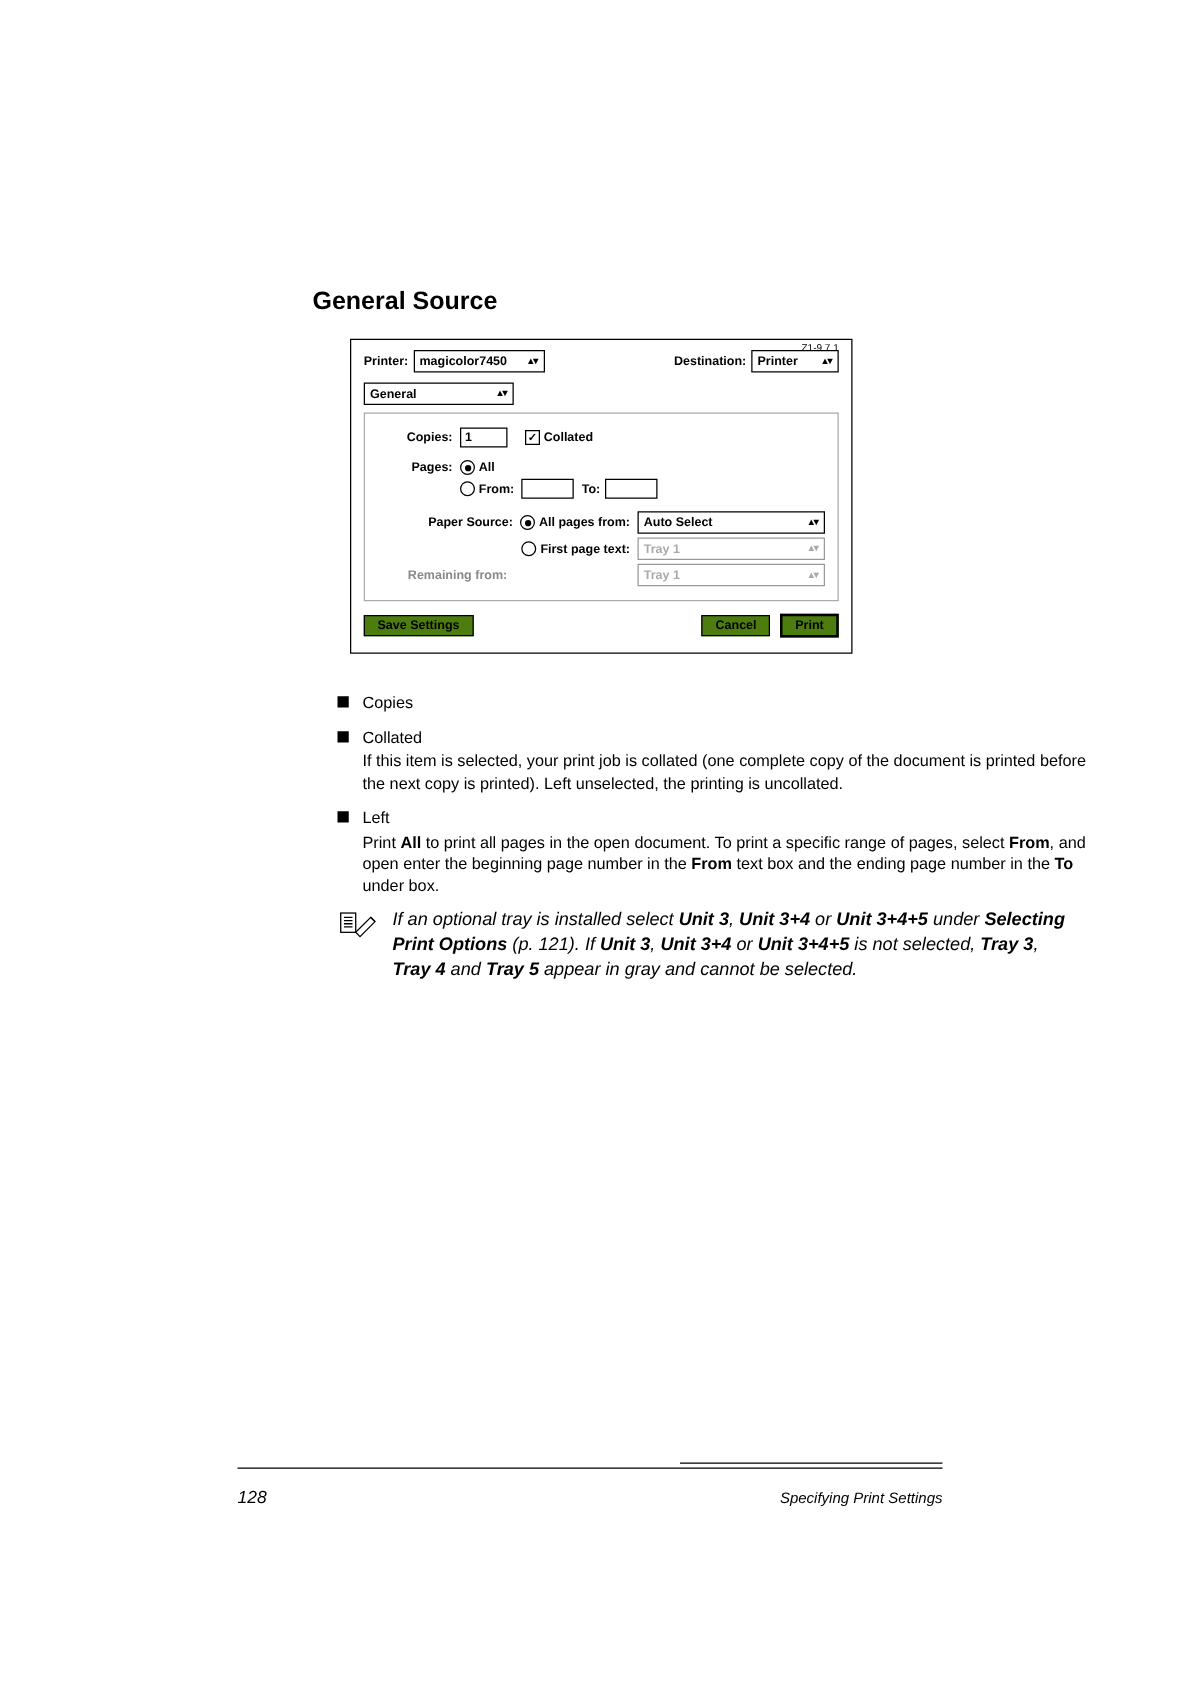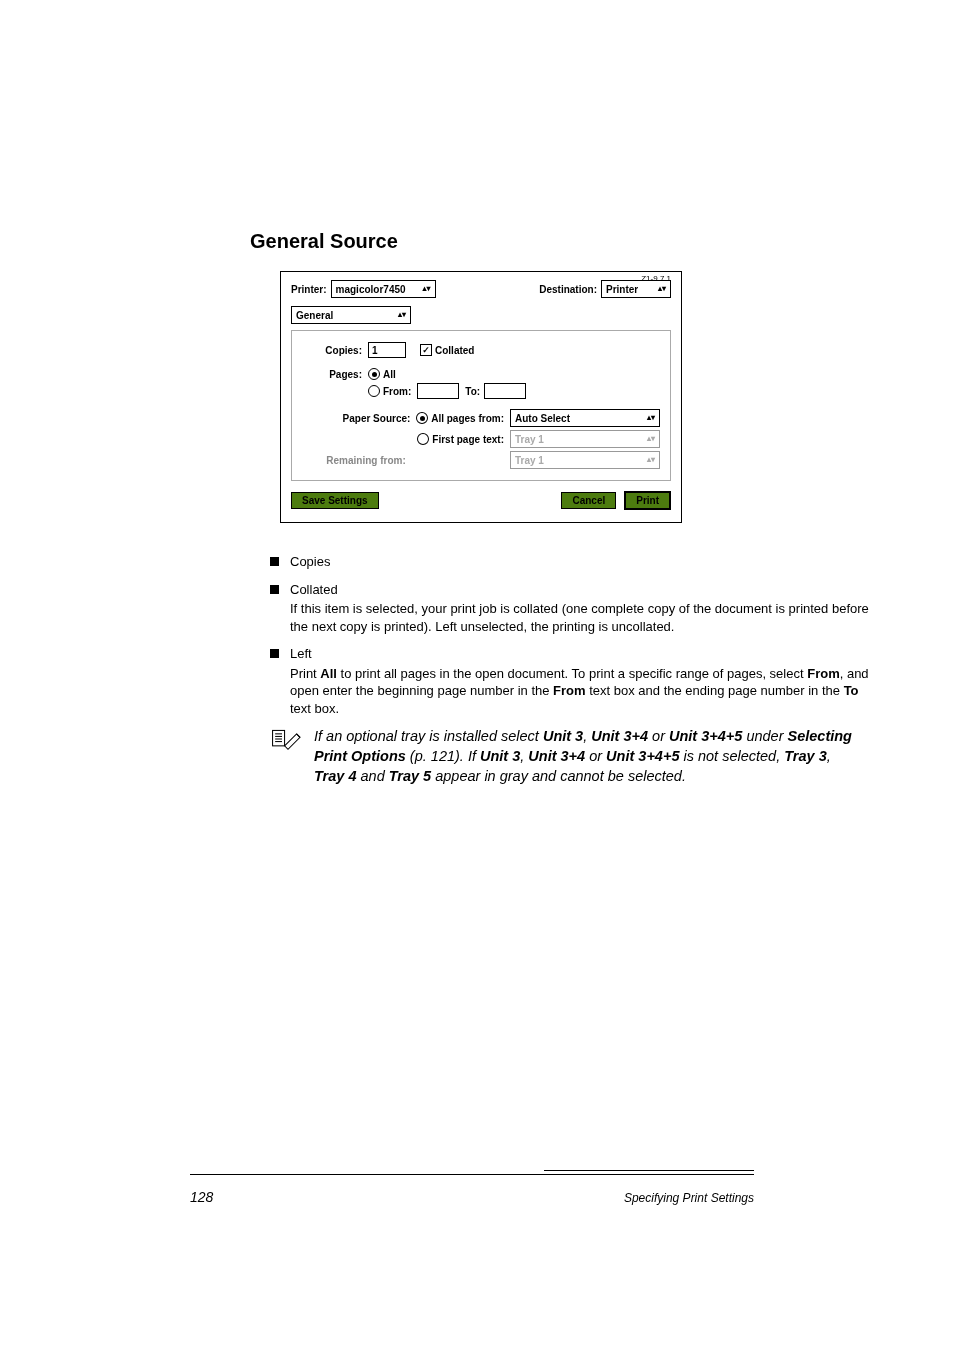--- a/index.html
+++ b/index.html
@@ -152,21 +152,21 @@
     </div>
     <div class="bul">
       <span class="sq"></span>
       <div class="t">Collated</div>
       <div class="d">If this item is selected, your print job is collated (one complete copy of the document is printed before the next copy is printed). Left unselected, the printing is uncollated.</div>
     </div>
     <div class="bul">
       <span class="sq"></span>
       <div class="t">Left</div>
       <div class="d">
-        <span>Print </span><span class="b">All</span><span> to print all pages in the open document. To print a specific range of pages, select </span><span class="b">From</span><span>, and open enter the beginning page number in the </span><span class="b">From</span><span> text box and the ending page number in the </span><span class="b">To</span><span> text box.</span>
+        <span>Print </span><span class="b">All</span><span> to print all pages in the open document. To print a specific range of pages, select </span><span class="b">From</span><span>, and open enter the beginning page number in the </span><span class="b">From</span><span> text box and the ending page number in the </span><span class="b">To</span><span> under box.</span>
       </div>
     </div>
   </div>
 
   <div class="note">
     <svg class="note-icon" viewBox="0 0 40 28">
       <g stroke="#000" stroke-width="1.2" fill="none">
         <rect x="2" y="4" width="14" height="18"></rect>
         <line x1="5" y1="8" x2="13" y2="8"></line>
         <line x1="5" y1="11" x2="13" y2="11"></line>

